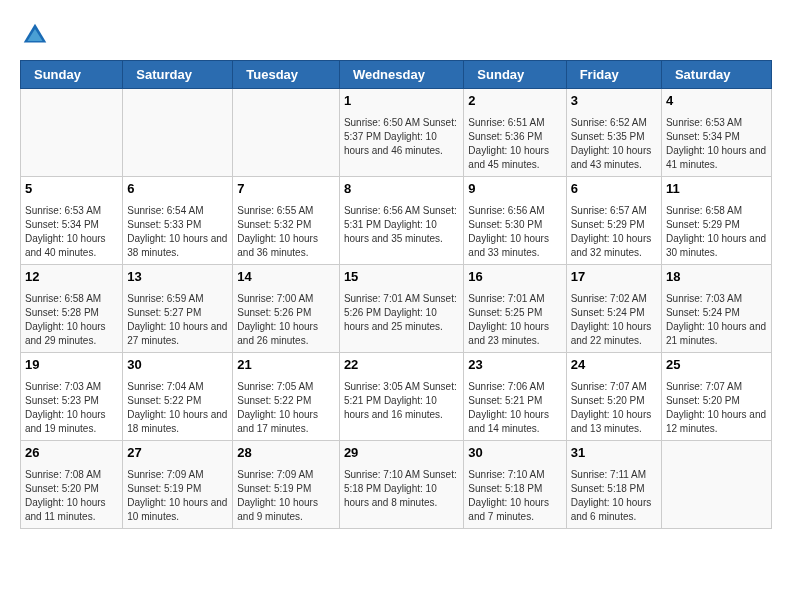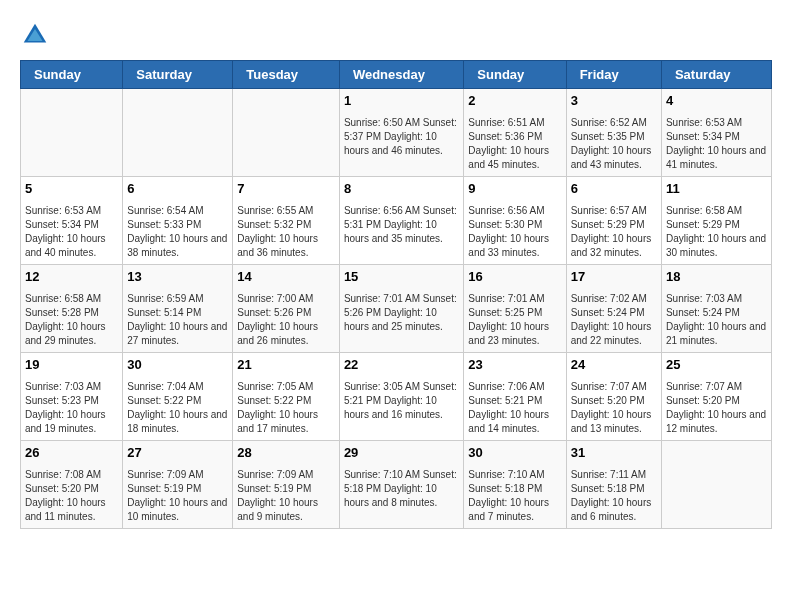--- a/index.html
+++ b/index.html
@@ -213,21 +213,21 @@
         <td>
           <span class="day-num">12</span>
           <div class="day-info">Sunrise: 6:58 AM
 Sunset: 5:28 PM
 Daylight: 10 hours
 and 29 minutes.</div>
         </td>
         <td>
           <span class="day-num">13</span>
           <div class="day-info">Sunrise: 6:59 AM
-Sunset: 5:14 PM
+Sunset: 5:27 PM
 Daylight: 10 hours
 and 27 minutes.</div>
         </td>
         <td>
           <span class="day-num">14</span>
           <div class="day-info">Sunrise: 7:00 AM
 Sunset: 5:26 PM
 Daylight: 10 hours
 and 26 minutes.</div>
         </td>

